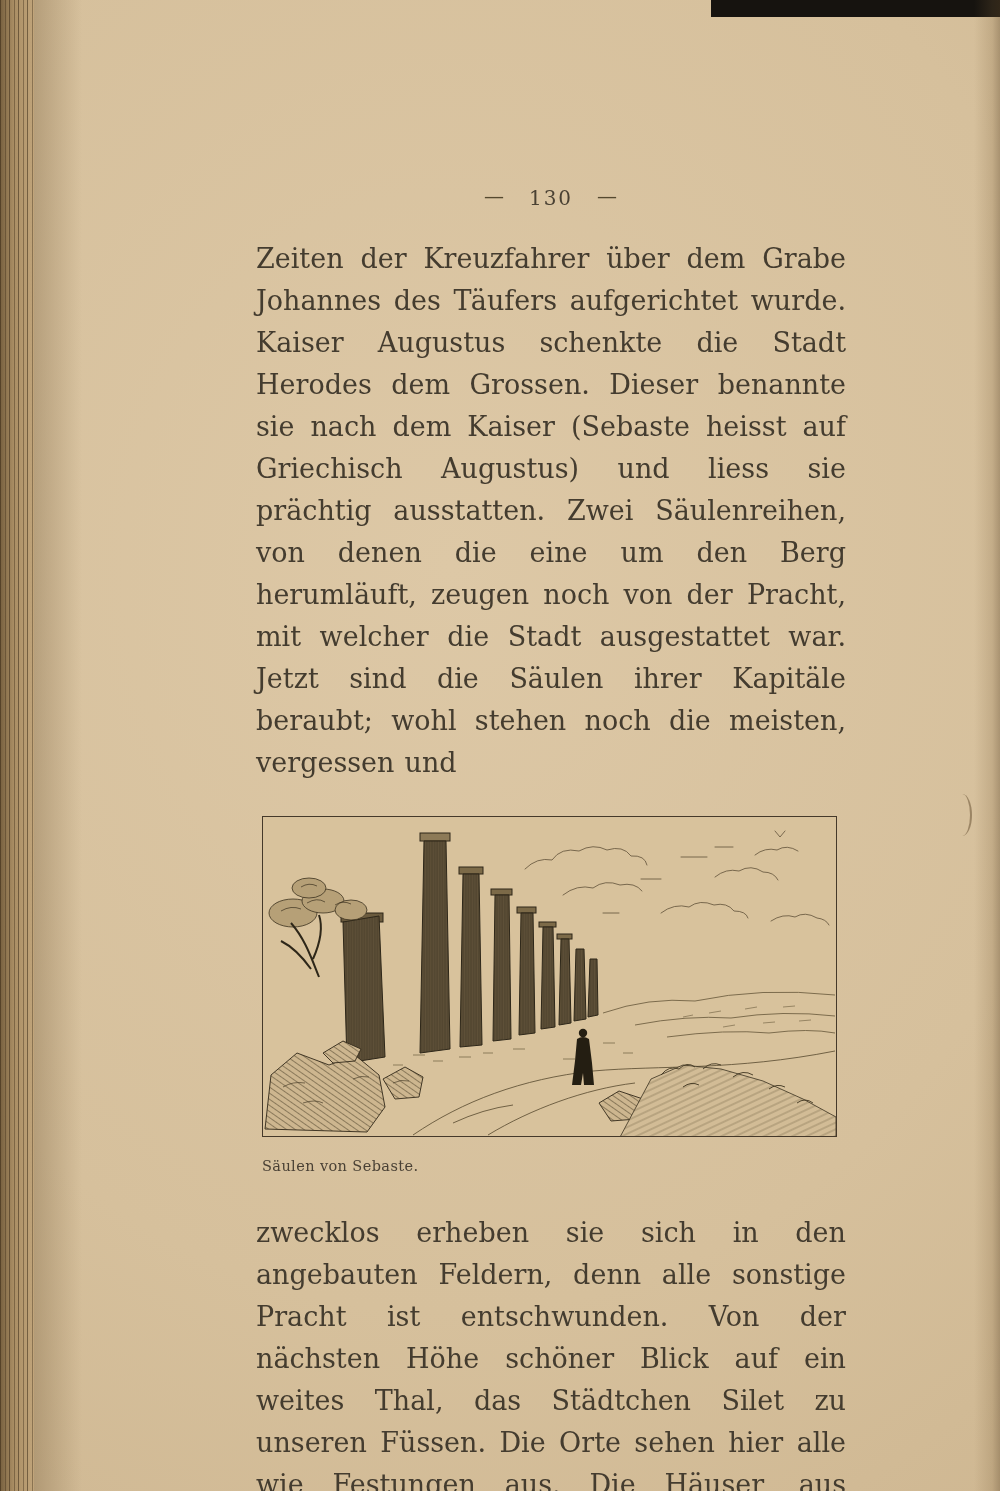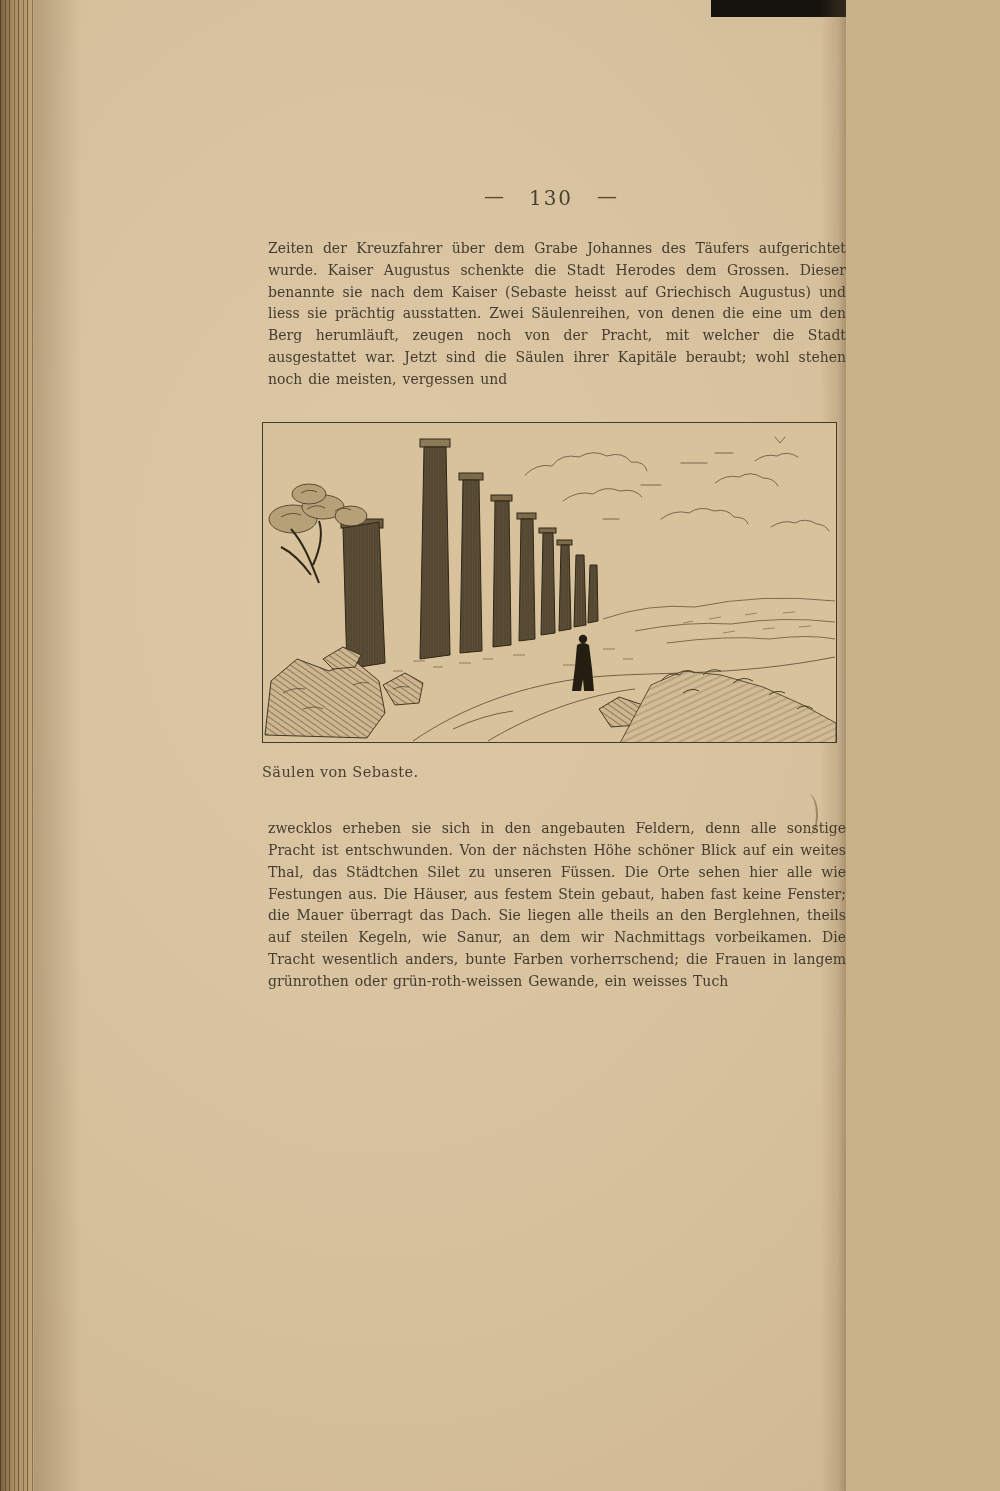--- a/index.html
+++ b/index.html
@@ -1,18 +1,18 @@
 <!DOCTYPE html>
 <html><head>
 <meta charset="utf-8">
 <style>
   html, body { margin: 0; padding: 0; background: #c9b189; }
   .book-page {
     position: relative;
-    width: 846px;
+    width: 1000px;
     height: 1491px;
     overflow: hidden;
     background: radial-gradient(130% 100% at 45% 38%, #ddc8a6 0%, #d6c09c 50%, #ccb48e 88%, #c0a67d 100%);
     font-family: "DejaVu Serif", "Liberation Serif", serif;
   }
   
   .binding-edge {
     position: absolute; left: 0; top: 0; bottom: 0; width: 34px;
     background:
       repeating-linear-gradient(90deg,
@@ -43,22 +43,22 @@
   .content { position: absolute; left: 256px; top: 186px; width: 590px; }
   .page-header {
     text-align: center;
     color: #4a4133;
     font-size: 20px;
     letter-spacing: 1px;
   }
   .page-header .dash { margin: 0 24px; position: relative; top: -2px; color: #55492f; }
   .page-number { letter-spacing: 2px; }
   .body-text {
-    margin: 28px 0 0 12px;
-    font-size: 14px;
+    margin: 28px 0 0 0;
+    font-size: 27px;
     line-height: 1.555;
     color: #443c2f;
     text-align: justify;
     word-spacing: 1.5px;
   }
   .body-text.second { margin-top: 38px; }
   figure { margin: 0; }
   .engraving { margin: 32px 0 0 6px; width: 575px; }
   .engraving-frame {
     box-sizing: border-box;

